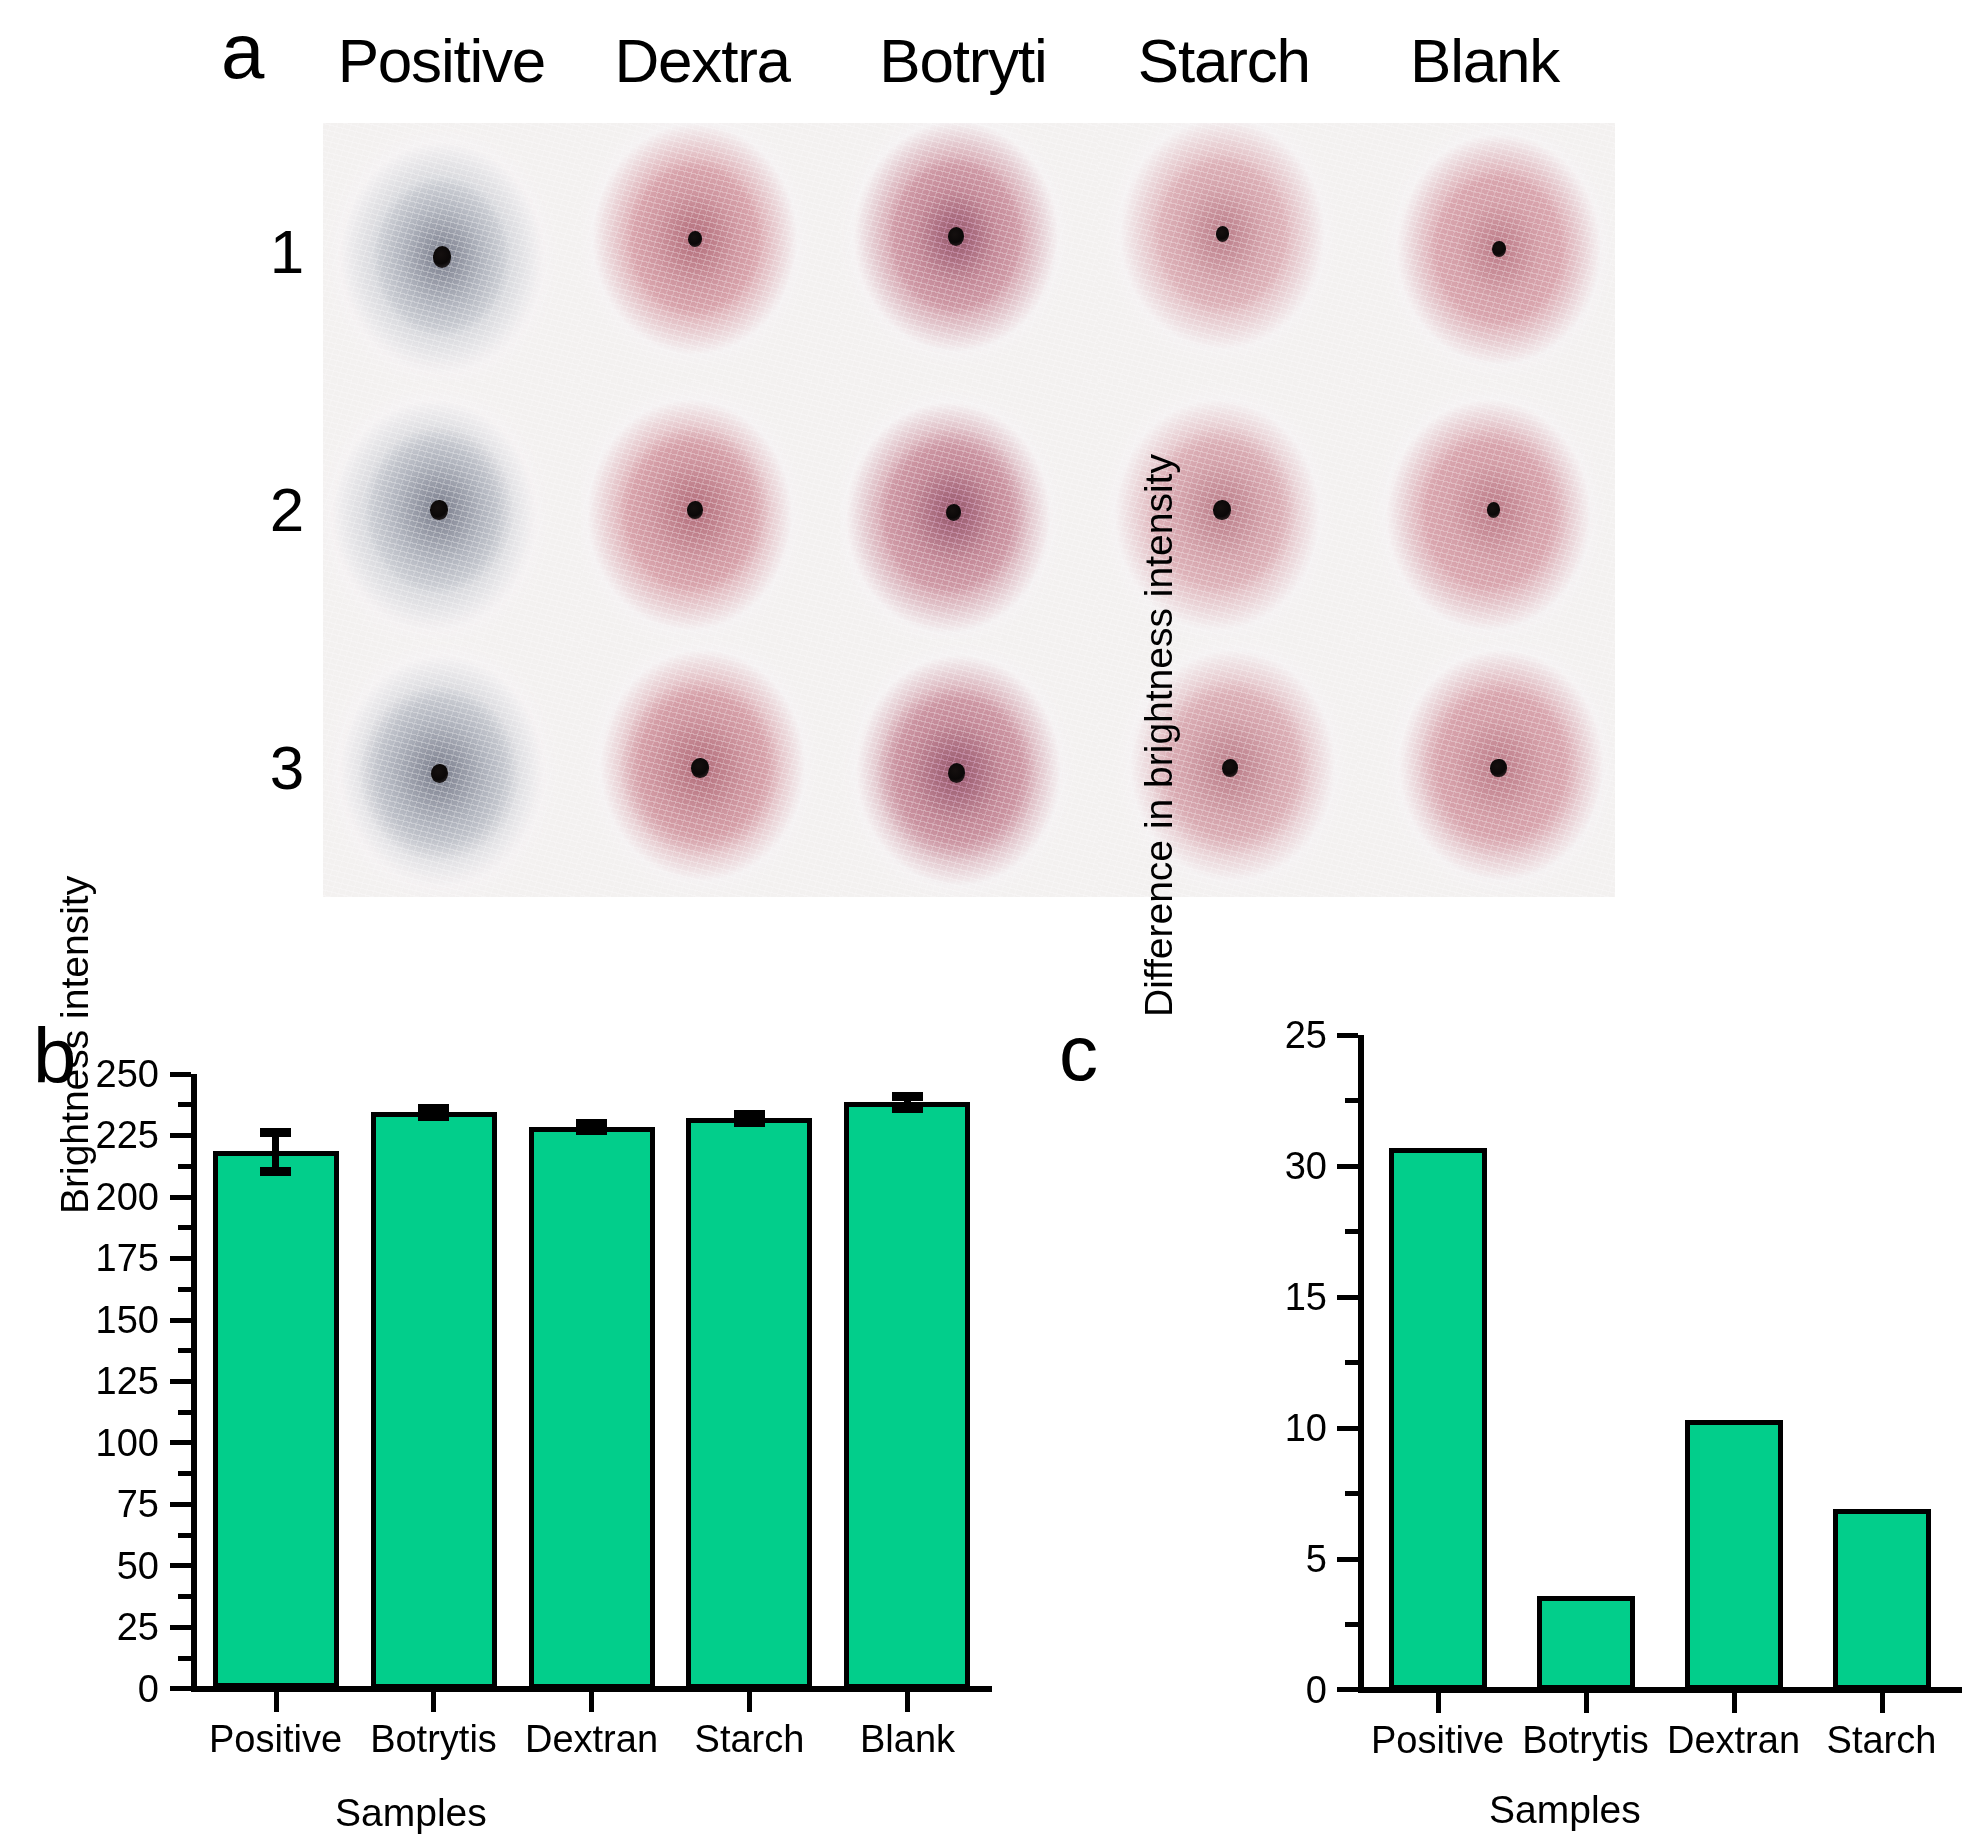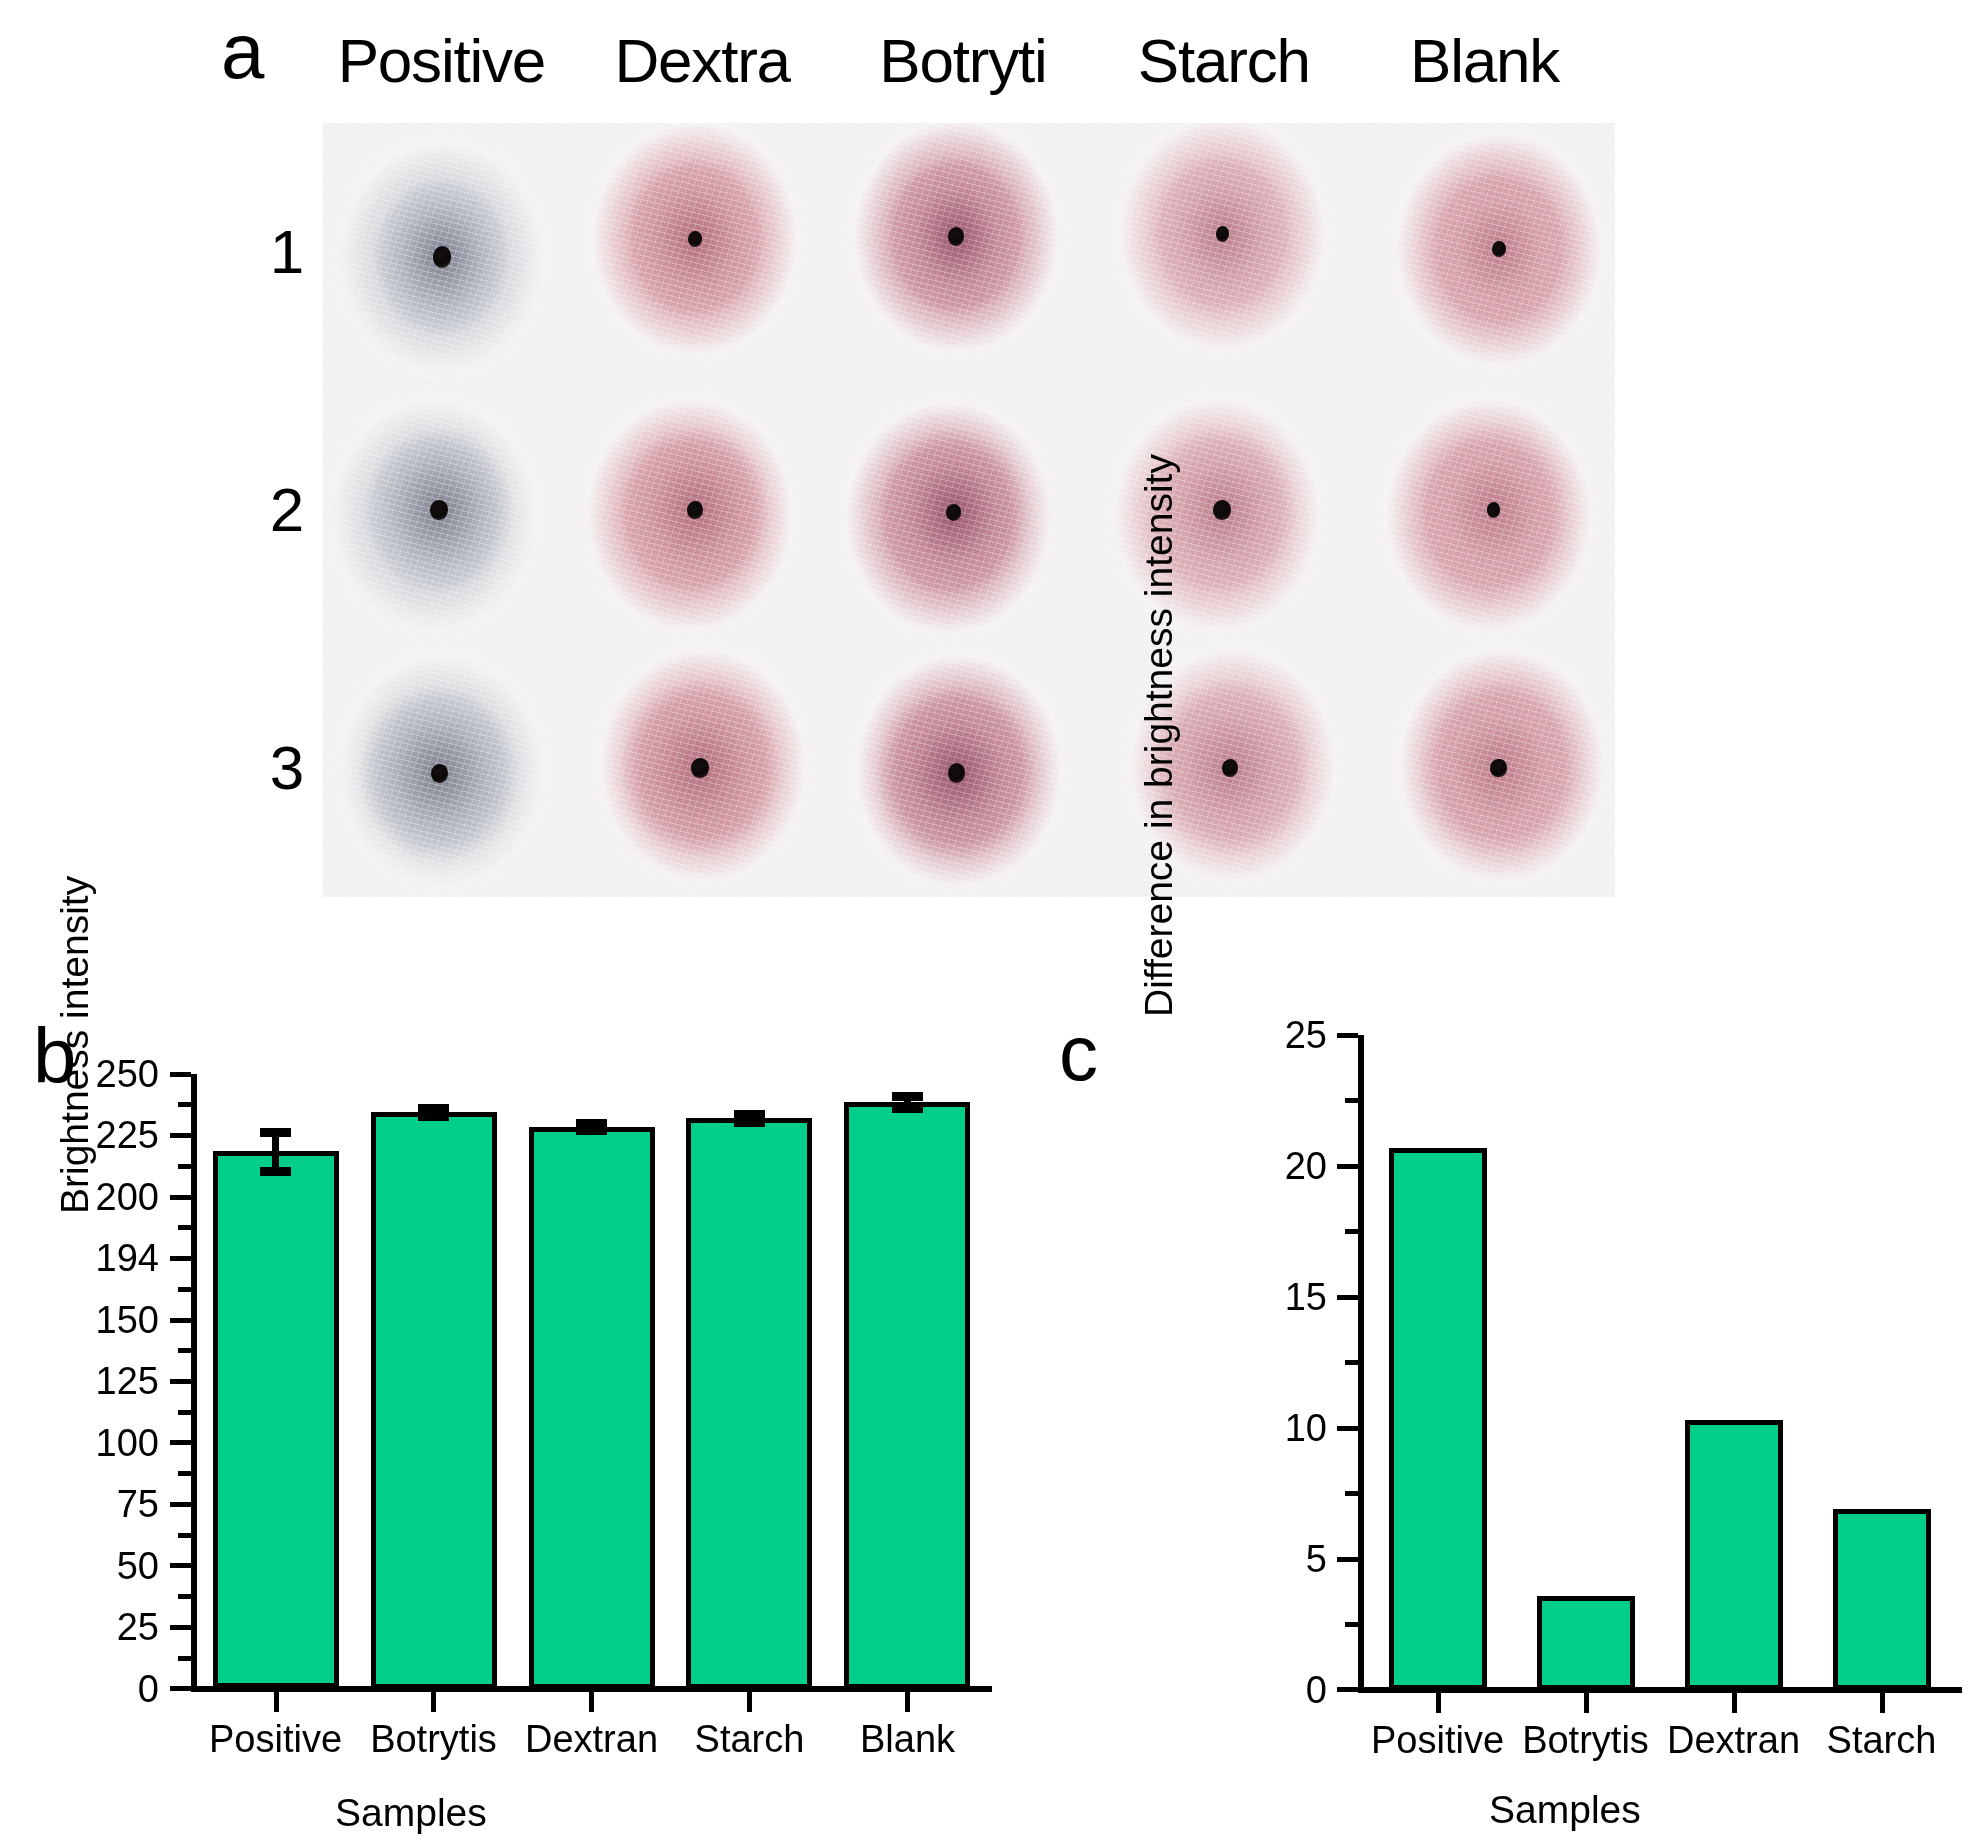--- a/index.html
+++ b/index.html
@@ -175,21 +175,21 @@
       <div class="tick-major" style="left: -27.5px; top: 366px;"></div>
       <div class="tick-label" style="position: absolute; right: 827px; top: 350px; text-align: right;">100</div>
       <div class="tick-minor" style="left: -19px; top: 336px;"></div>
       <div class="tick-major" style="left: -27.5px; top: 305px;"></div>
       <div class="tick-label" style="position: absolute; right: 827px; top: 288px; text-align: right;">125</div>
       <div class="tick-minor" style="left: -19px; top: 274px;"></div>
       <div class="tick-major" style="left: -27.5px; top: 244px;"></div>
       <div class="tick-label" style="position: absolute; right: 827px; top: 227px; text-align: right;">150</div>
       <div class="tick-minor" style="left: -19px; top: 213px;"></div>
       <div class="tick-major" style="left: -27.5px; top: 182px;"></div>
-      <div class="tick-label" style="position: absolute; right: 827px; top: 165px; text-align: right;">194</div>
+      <div class="tick-label" style="position: absolute; right: 827px; top: 165px; text-align: right;">175</div>
       <div class="tick-minor" style="left: -19px; top: 151px;"></div>
       <div class="tick-major" style="left: -27.5px; top: 121px;"></div>
       <div class="tick-label" style="position: absolute; right: 827px; top: 104px; text-align: right;">200</div>
       <div class="tick-minor" style="left: -19px; top: 90px;"></div>
       <div class="tick-major" style="left: -27.5px; top: 59px;"></div>
       <div class="tick-label" style="position: absolute; right: 827px; top: 42px; text-align: right;">225</div>
       <div class="tick-minor" style="left: -19px; top: 28px;"></div>
       <div class="tick-major" style="left: -27.5px; top: -2.4px;"></div>
       <div class="tick-label" style="position: absolute; right: 827px; top: -19px; text-align: right;">250</div>
       <div class="bar" style="left: 16px; top: 77px; width: 126px; height: 537px; background: rgb(2, 206, 139); border-color: rgb(0, 0, 0);"></div>
@@ -238,21 +238,21 @@
       <div class="tick-major" style="left: -27.5px; top: 522px;"></div>
       <div class="tick-label" style="position: absolute; right: 629px; top: 505px; text-align: right;">5</div>
       <div class="tick-minor" style="left: -19px; top: 456px;"></div>
       <div class="tick-major" style="left: -27.5px; top: 391px;"></div>
       <div class="tick-label" style="position: absolute; right: 629px; top: 374px; text-align: right;">10</div>
       <div class="tick-minor" style="left: -19px; top: 325px;"></div>
       <div class="tick-major" style="left: -27.5px; top: 260px;"></div>
       <div class="tick-label" style="position: absolute; right: 629px; top: 243px; text-align: right;">15</div>
       <div class="tick-minor" style="left: -19px; top: 194px;"></div>
       <div class="tick-major" style="left: -27.5px; top: 129px;"></div>
-      <div class="tick-label" style="position: absolute; right: 629px; top: 112px; text-align: right;">20</div>
+      <div class="tick-label" style="position: absolute; right: 629px; top: 112px; text-align: right;">30</div>
       <div class="tick-minor" style="left: -19px; top: 63px;"></div>
       <div class="tick-major" style="left: -27.5px; top: -2.4px;"></div>
       <div class="tick-label" style="position: absolute; right: 629px; top: -19px; text-align: right;">25</div>
       <div class="bar" style="left: 25px; top: 113px; width: 98px; height: 542px; background: rgb(2, 206, 139); border-color: rgb(0, 0, 0);"></div>
       <div class="tick-x" style="left: 72px; top: 658px;"></div>
       <div class="cat-label" style="position: absolute; left: -28px; top: 686px; width: 203px;">Positive</div>
       <div class="bar" style="left: 173px; top: 561px; width: 98px; height: 94px; background: rgb(2, 206, 139); border-color: rgb(0, 0, 0);"></div>
       <div class="tick-x" style="left: 220px; top: 658px;"></div>
       <div class="cat-label" style="position: absolute; left: 120px; top: 686px; width: 203px;">Botrytis</div>
       <div class="bar" style="left: 321px; top: 385px; width: 98px; height: 270px; background: rgb(2, 206, 139); border-color: rgb(0, 0, 0);"></div>

